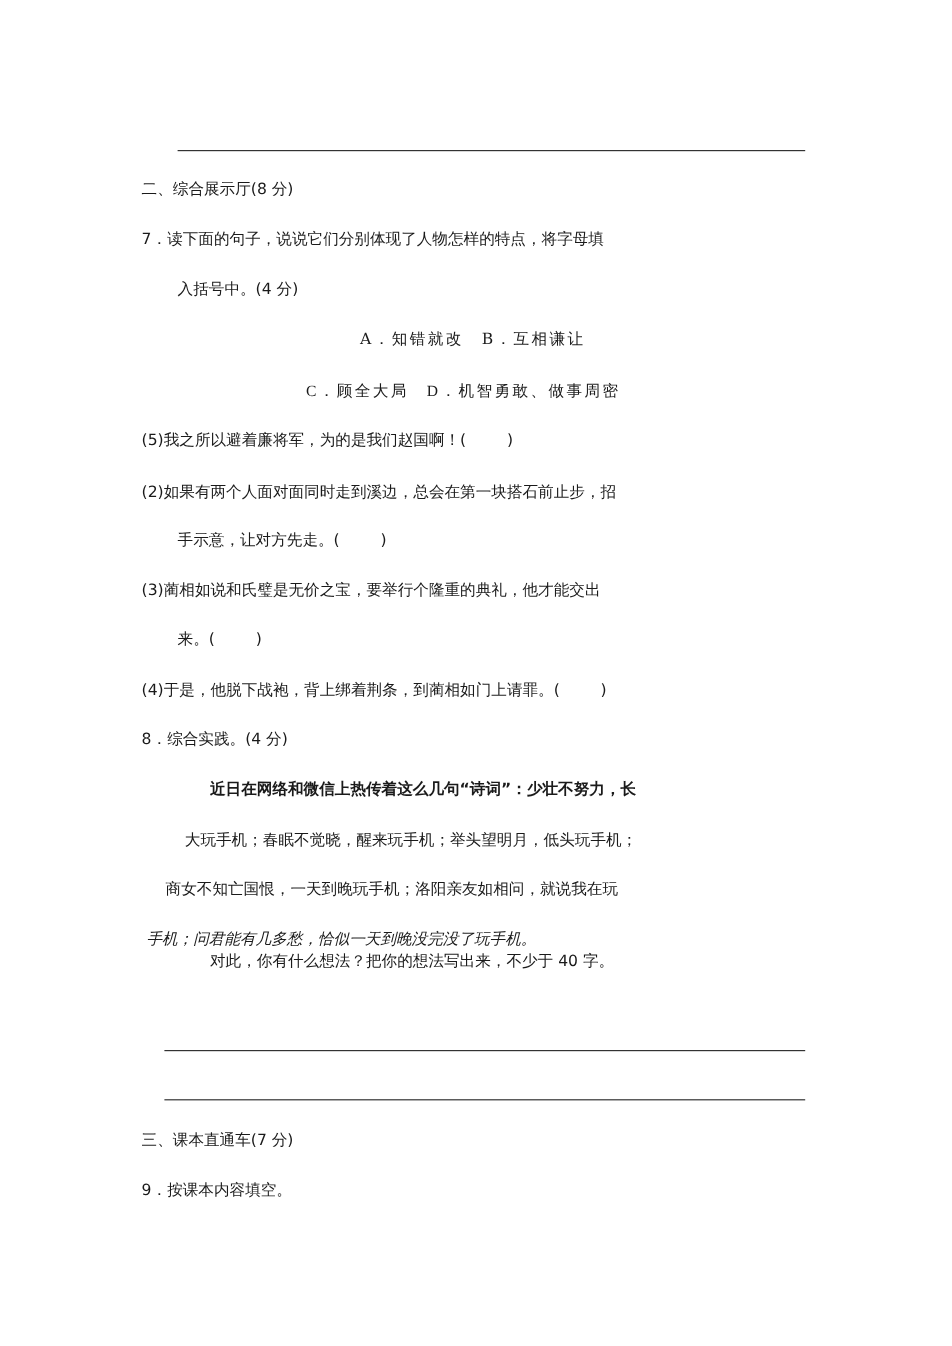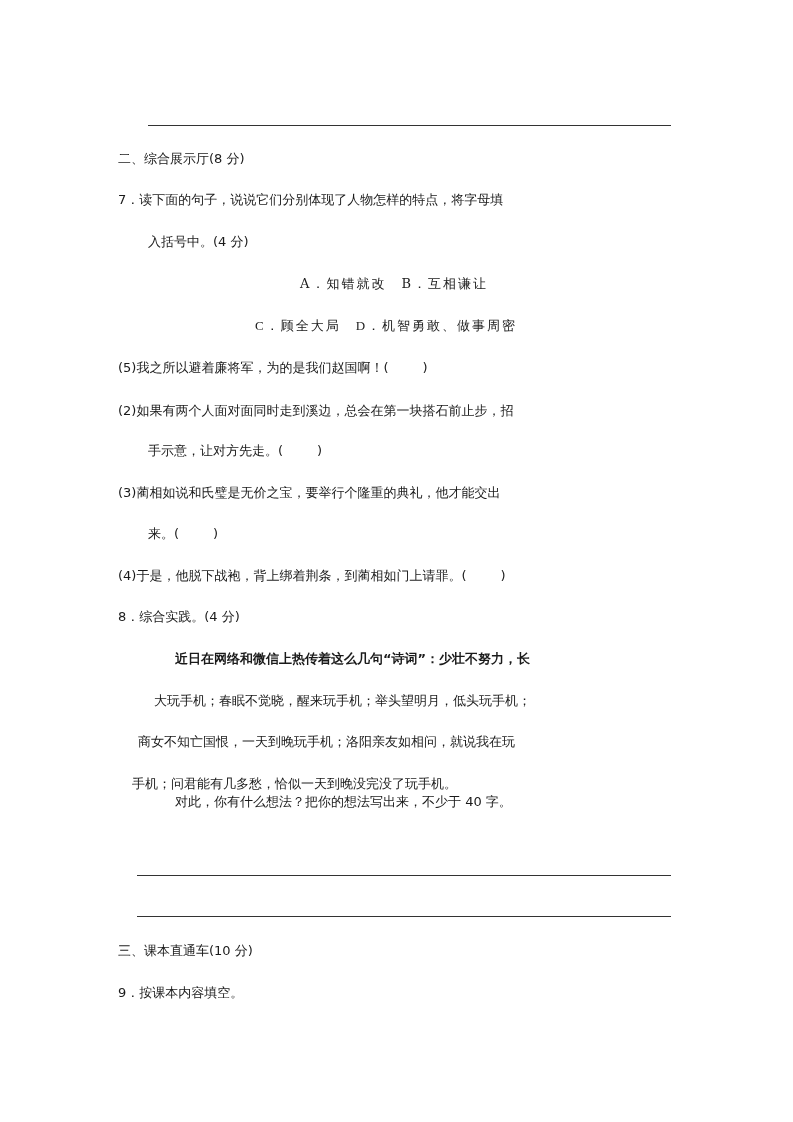--- a/index.html
+++ b/index.html
@@ -47,22 +47,22 @@
 
 <div class="line" style="left:118px; top:565px;">
   <span>(4)于是，他脱下战袍，背上绑着荆条，到蔺相如门上请罪。(</span><span class="paren-space"></span><span>)</span>
 </div>
 
 <div class="line" style="left:118px; top:606px;">8．综合实践。(4 分)</div>
 
 <div class="line" style="left:175px; top:648px;font-weight:bold;">近日在网络和微信上热传着这么几句“诗词”：少壮不努力，长</div>
 <div class="line" style="left:154px; top:690px;">大玩手机；春眠不觉晓，醒来玩手机；举头望明月，低头玩手机；</div>
 <div class="line" style="left:138px; top:731px;">商女不知亡国恨，一天到晚玩手机；洛阳亲友如相问，就说我在玩</div>
-<div class="line" style="left:132px; top:773px;">手机；问君能有几多愁，恰似一天到晚没完没了玩手机。</div>
+<div class="line" style="left:122px; top:773px;font-style:italic;">手机；问君能有几多愁，恰似一天到晚没完没了玩手机。</div>
 
 <div class="line" style="left:175px; top:791px;">对此，你有什么想法？把你的想法写出来，不少于 40 字。</div>
 
 <div class="rule" style="left:137px; top:875px; width:534px;"></div>
 <div class="rule" style="left:137px; top:916px; width:534px;"></div>
 
-<div class="line" style="left:118px; top:940px;">三、课本直通车(10 分)</div>
+<div class="line" style="left:118px; top:940px;">三、课本直通车(7 分)</div>
 
 <div class="line" style="left:118px; top:982px;">9．按课本内容填空。</div>
 
 </body></html>

